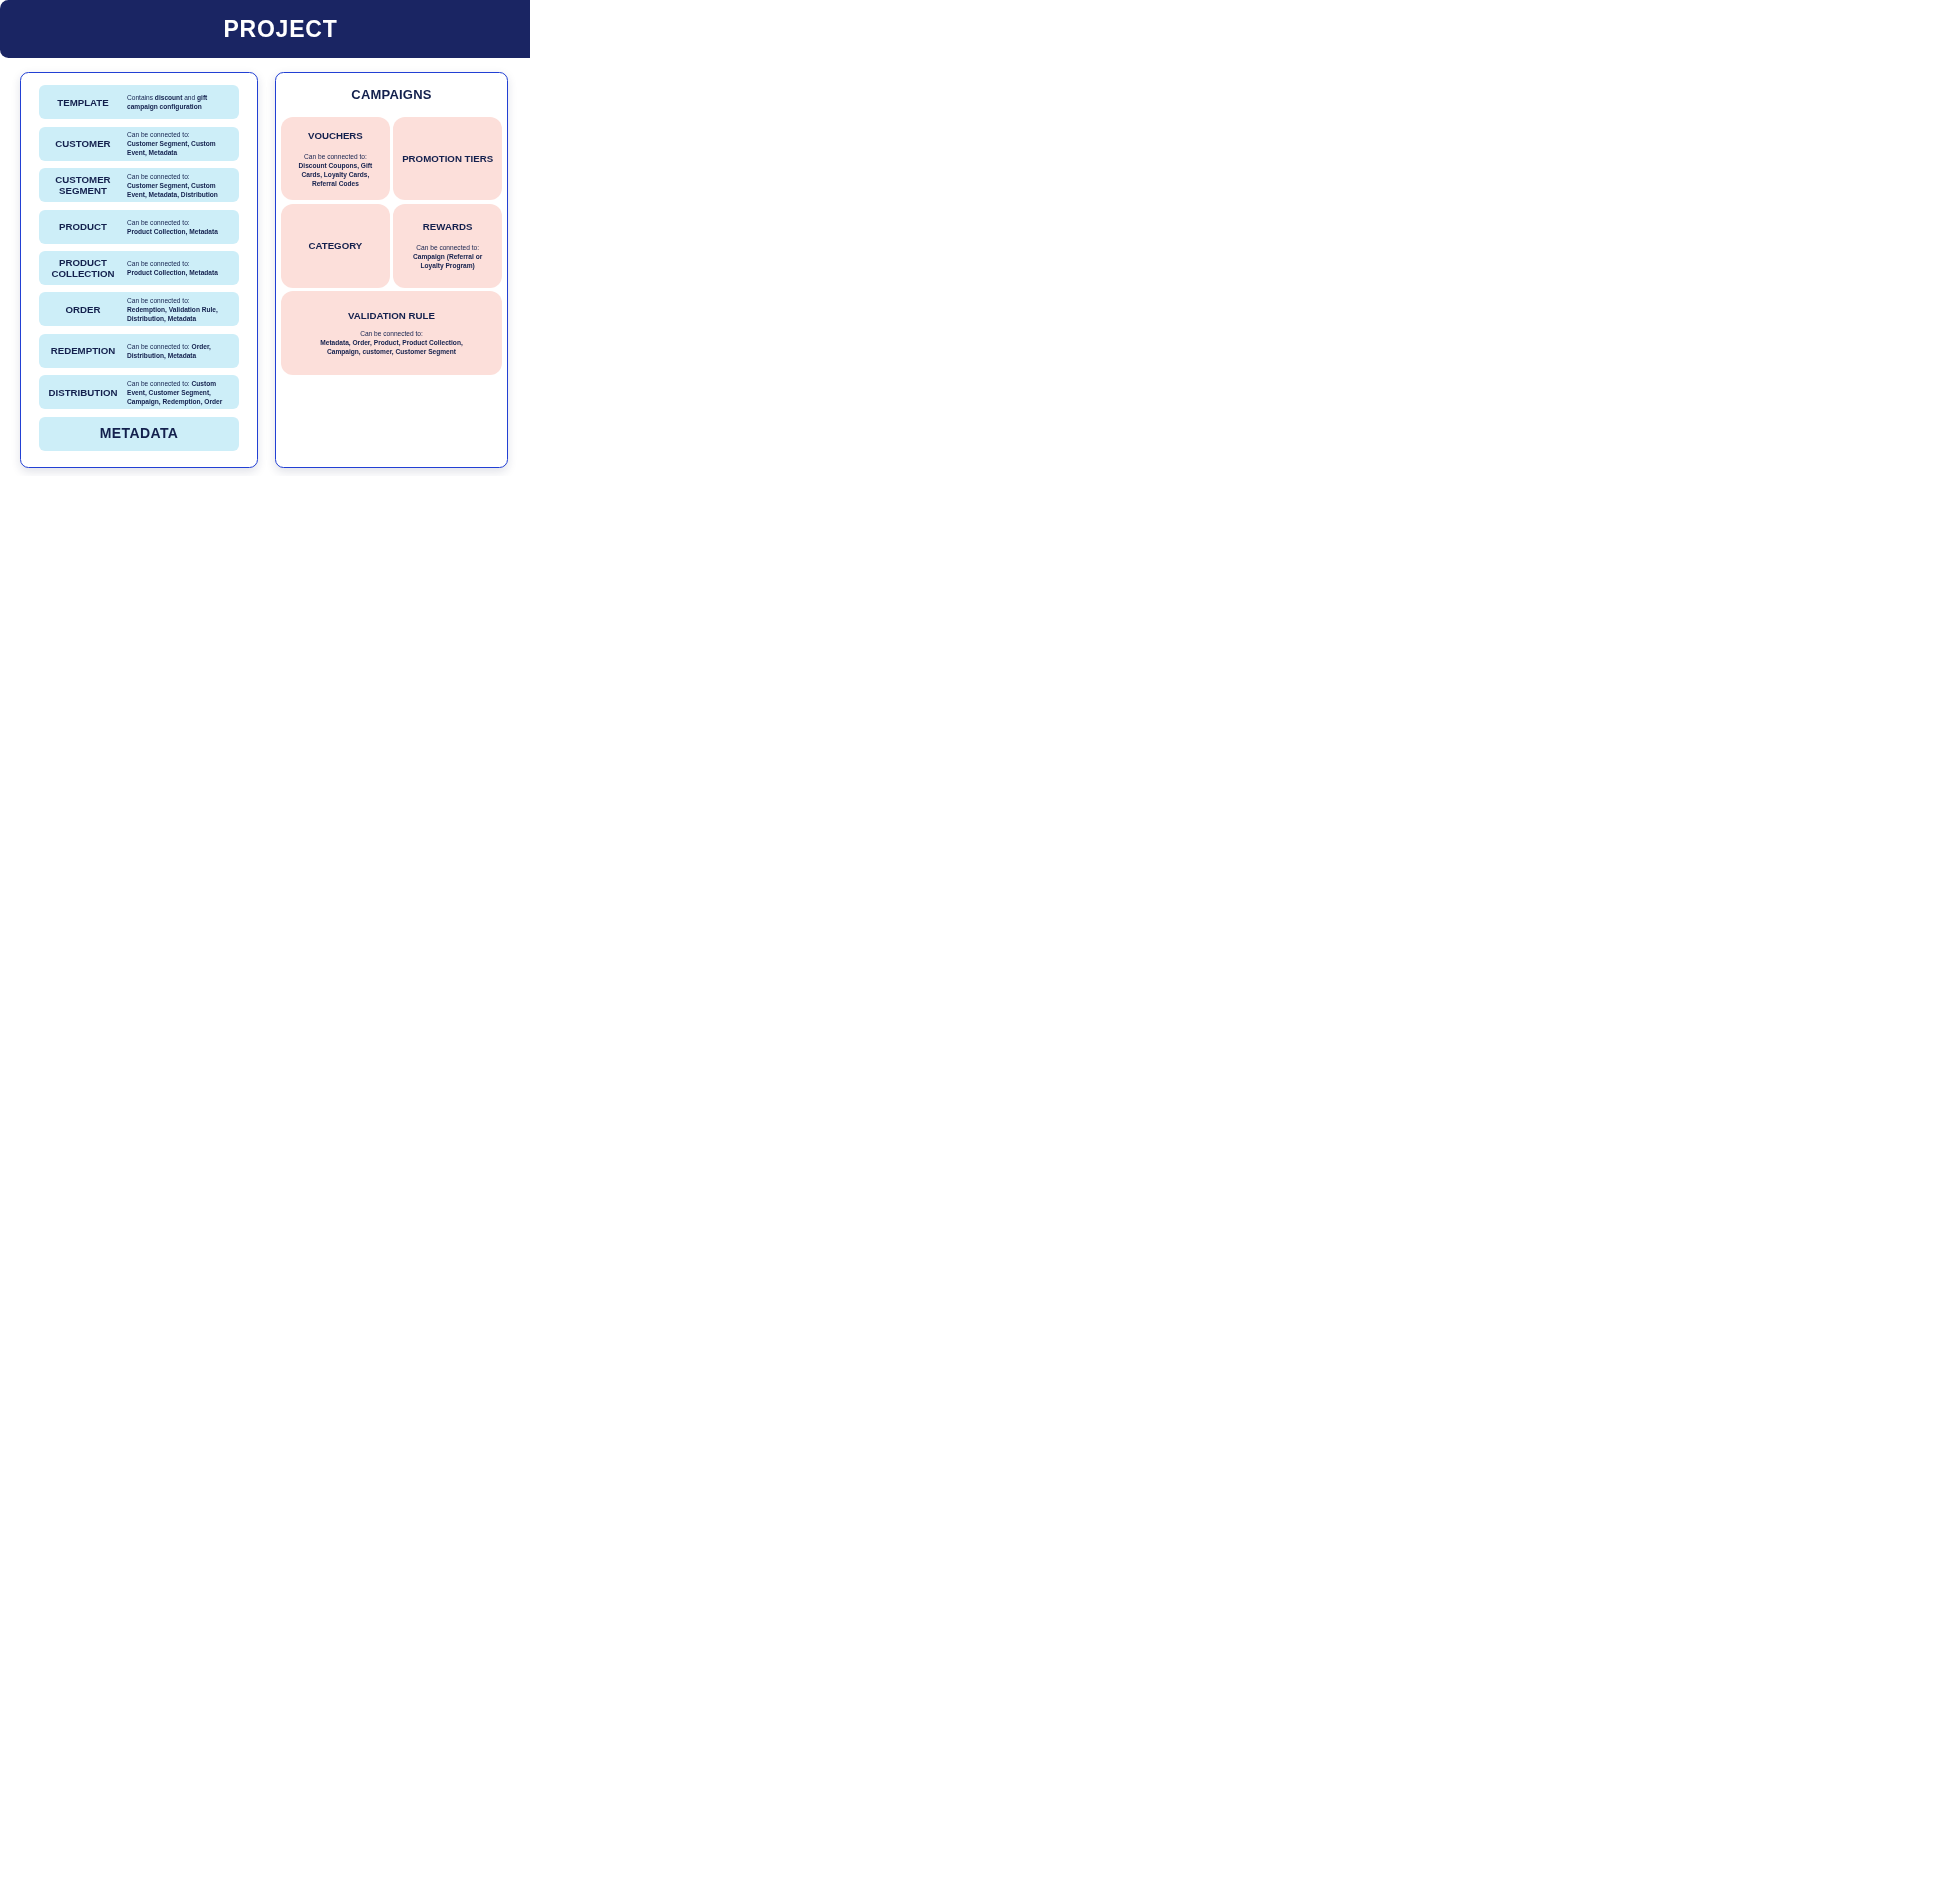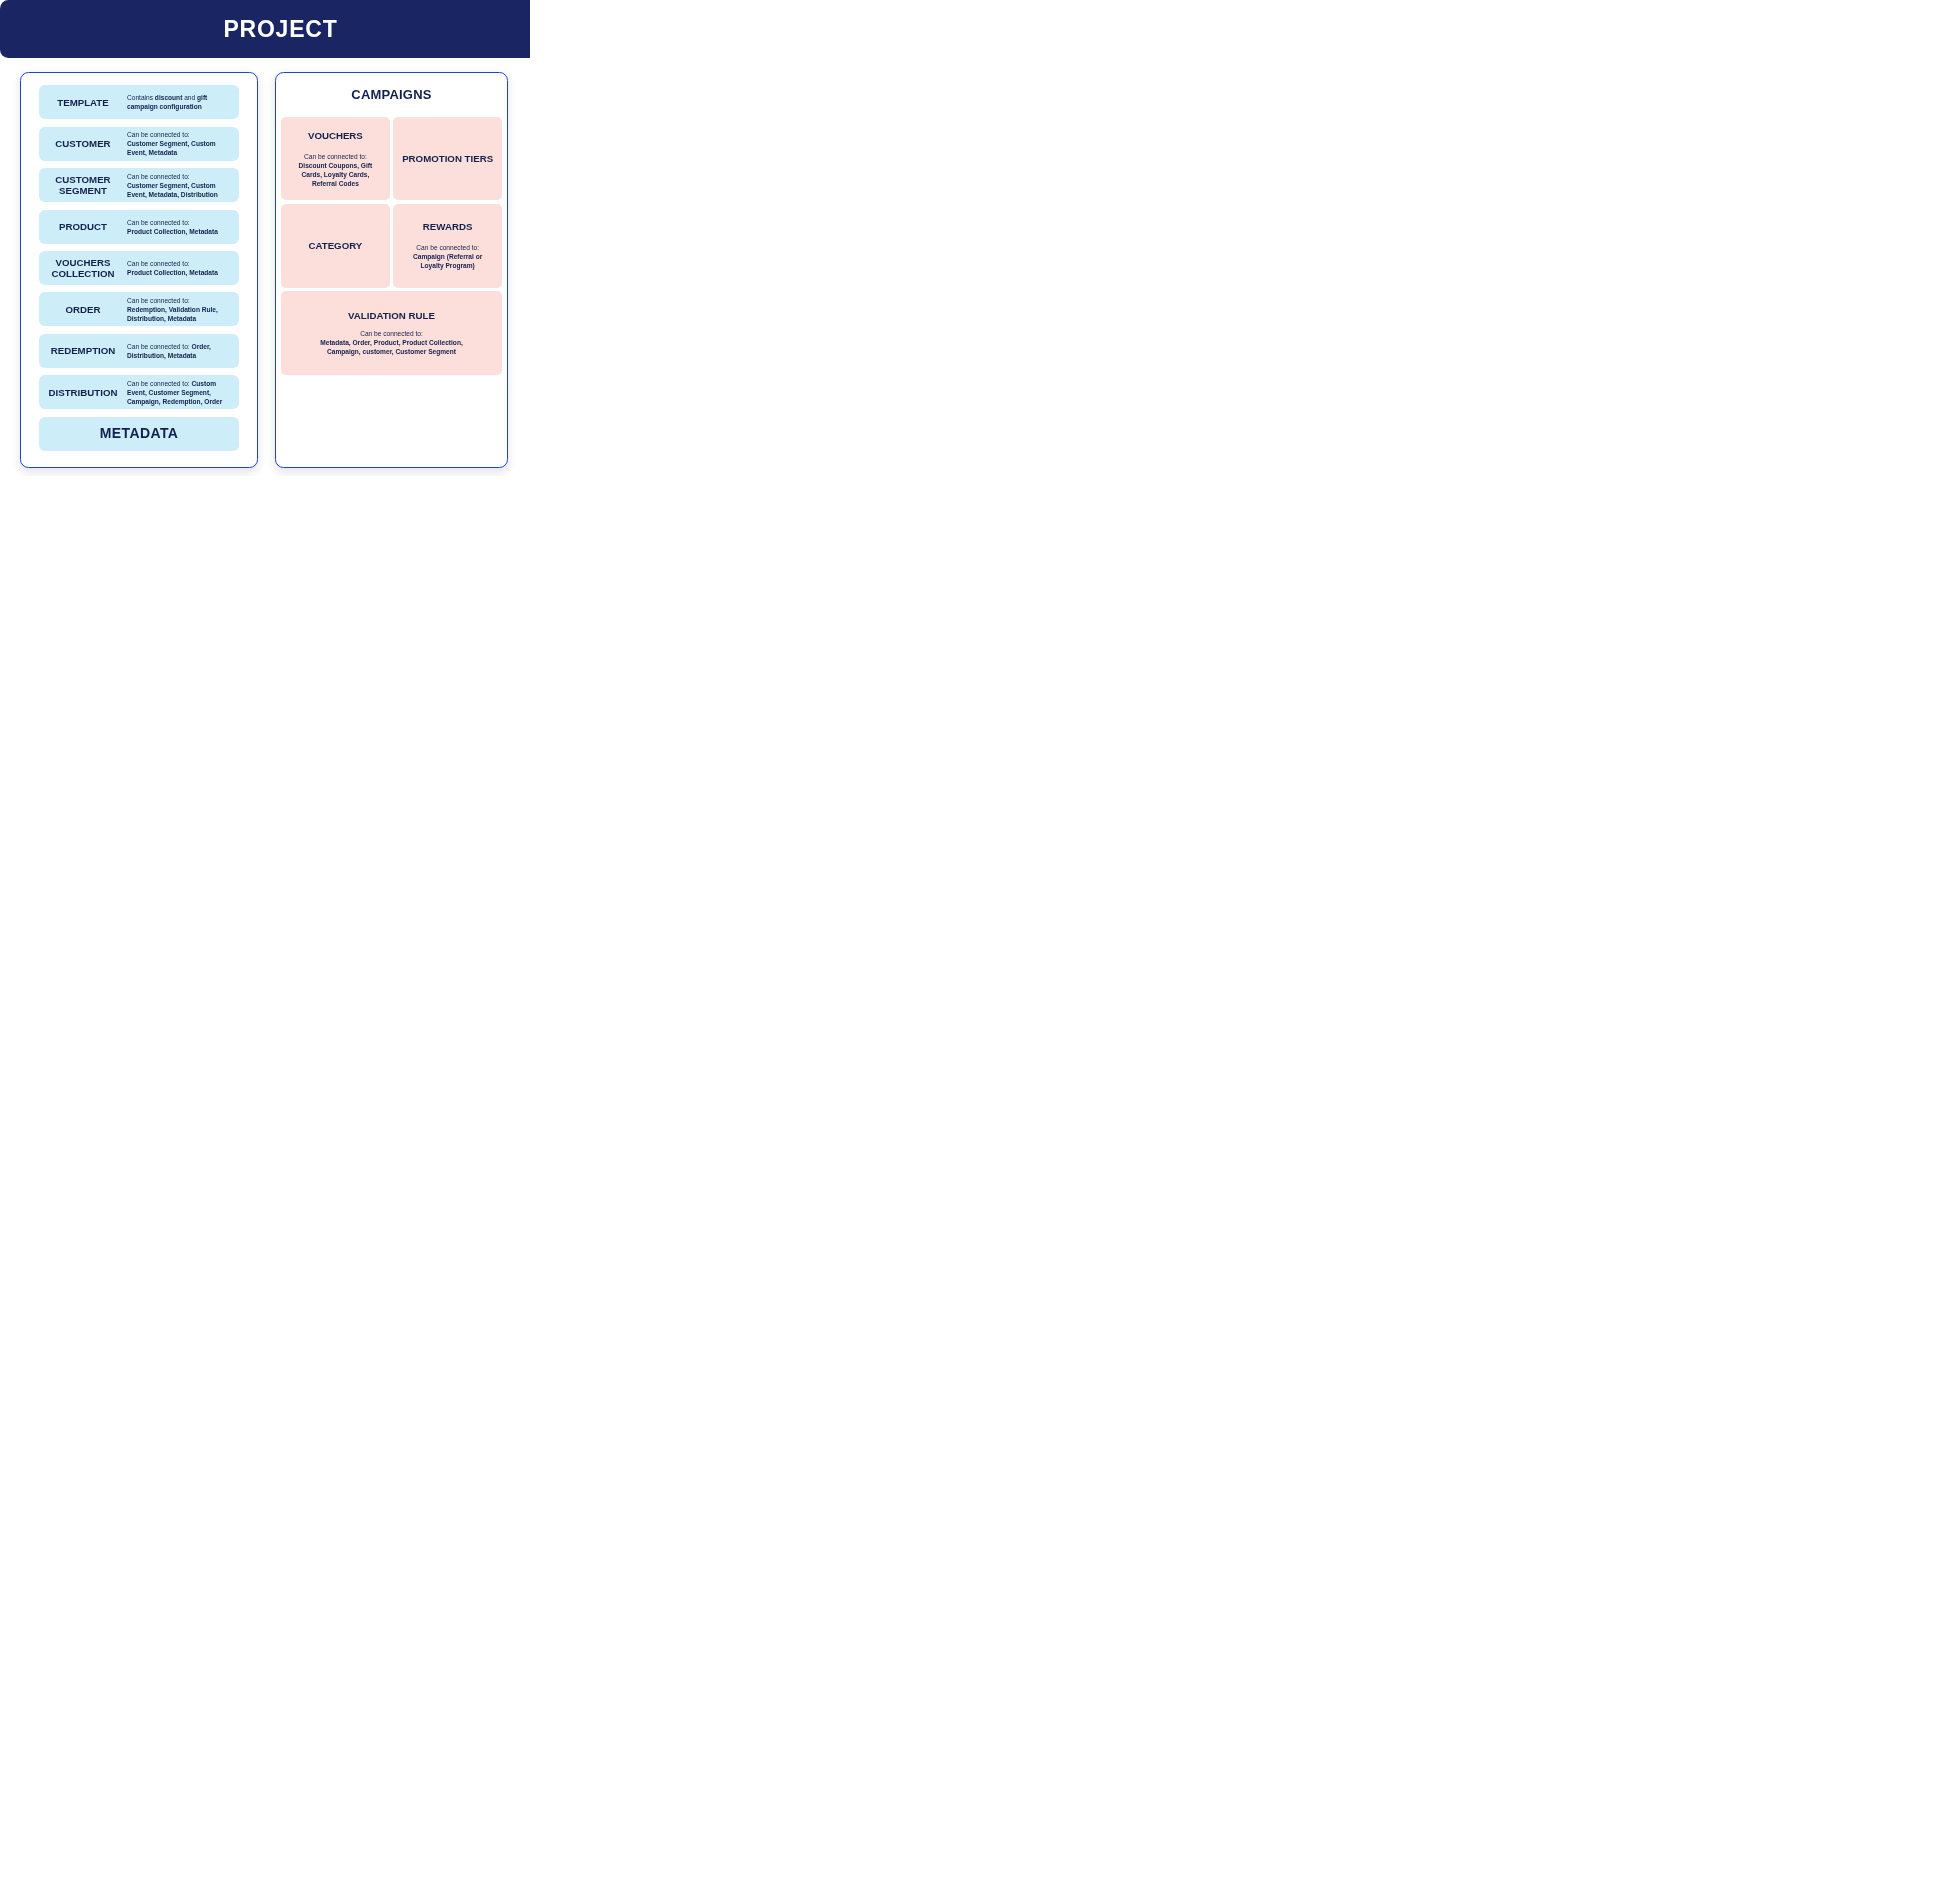--- a/index.html
+++ b/index.html
@@ -54,21 +54,21 @@
   .ecard.title-only .ecard-title{width:100%;font-size:14px;letter-spacing:0.4px;}
   .b{font-weight:700;}
   .campaigns-title{
     margin:14px 0 0 0;text-align:center;font-size:13px;font-weight:700;letter-spacing:0.2px;
   }
   .cgrid{
     position:absolute;left:5px;right:5px;top:44px;
     display:grid;grid-template-columns:1fr 1fr;grid-template-rows:83px 84px;gap:3.5px;
   }
   .pcard{
-    background:var(--card-pink);border-radius:5px;
+    background:var(--card-pink);border-radius:12px;
     display:flex;flex-direction:column;align-items:center;justify-content:center;
     text-align:center;padding:0 7.7px;gap:11px;
   }
   .pcard-title{font-size:9.7px;font-weight:700;}
   .pcard-desc{font-size:6.6px;line-height:9px;white-space:pre-line;}
   .pcard.wide{
     position:absolute;left:5px;right:5px;top:218px;height:84px;gap:7.7px;
   }
   .pcard.wide .pcard-desc{max-width:170px;}
 </style>
@@ -94,21 +94,21 @@
         <div class="ecard-title">CUSTOMER SEGMENT</div>
         <div class="ecard-desc"><span>Can be connected to:
 </span><span class="b">Customer Segment, Custom Event, Metadata, Distribution</span></div>
       </div>
       <div class="ecard">
         <div class="ecard-title">PRODUCT</div>
         <div class="ecard-desc"><span>Can be connected to:
 </span><span class="b">Product Collection, Metadata</span></div>
       </div>
       <div class="ecard">
-        <div class="ecard-title">VOUCHERS COLLECTION</div>
+        <div class="ecard-title">PRODUCT COLLECTION</div>
         <div class="ecard-desc"><span>Can be connected to:
 </span><span class="b">Product Collection, Metadata</span></div>
       </div>
       <div class="ecard">
         <div class="ecard-title">ORDER</div>
         <div class="ecard-desc"><span>Can be connected to:
 </span><span class="b">Redemption, Validation Rule, Distribution, Metadata</span></div>
       </div>
       <div class="ecard">
         <div class="ecard-title">REDEMPTION</div>

